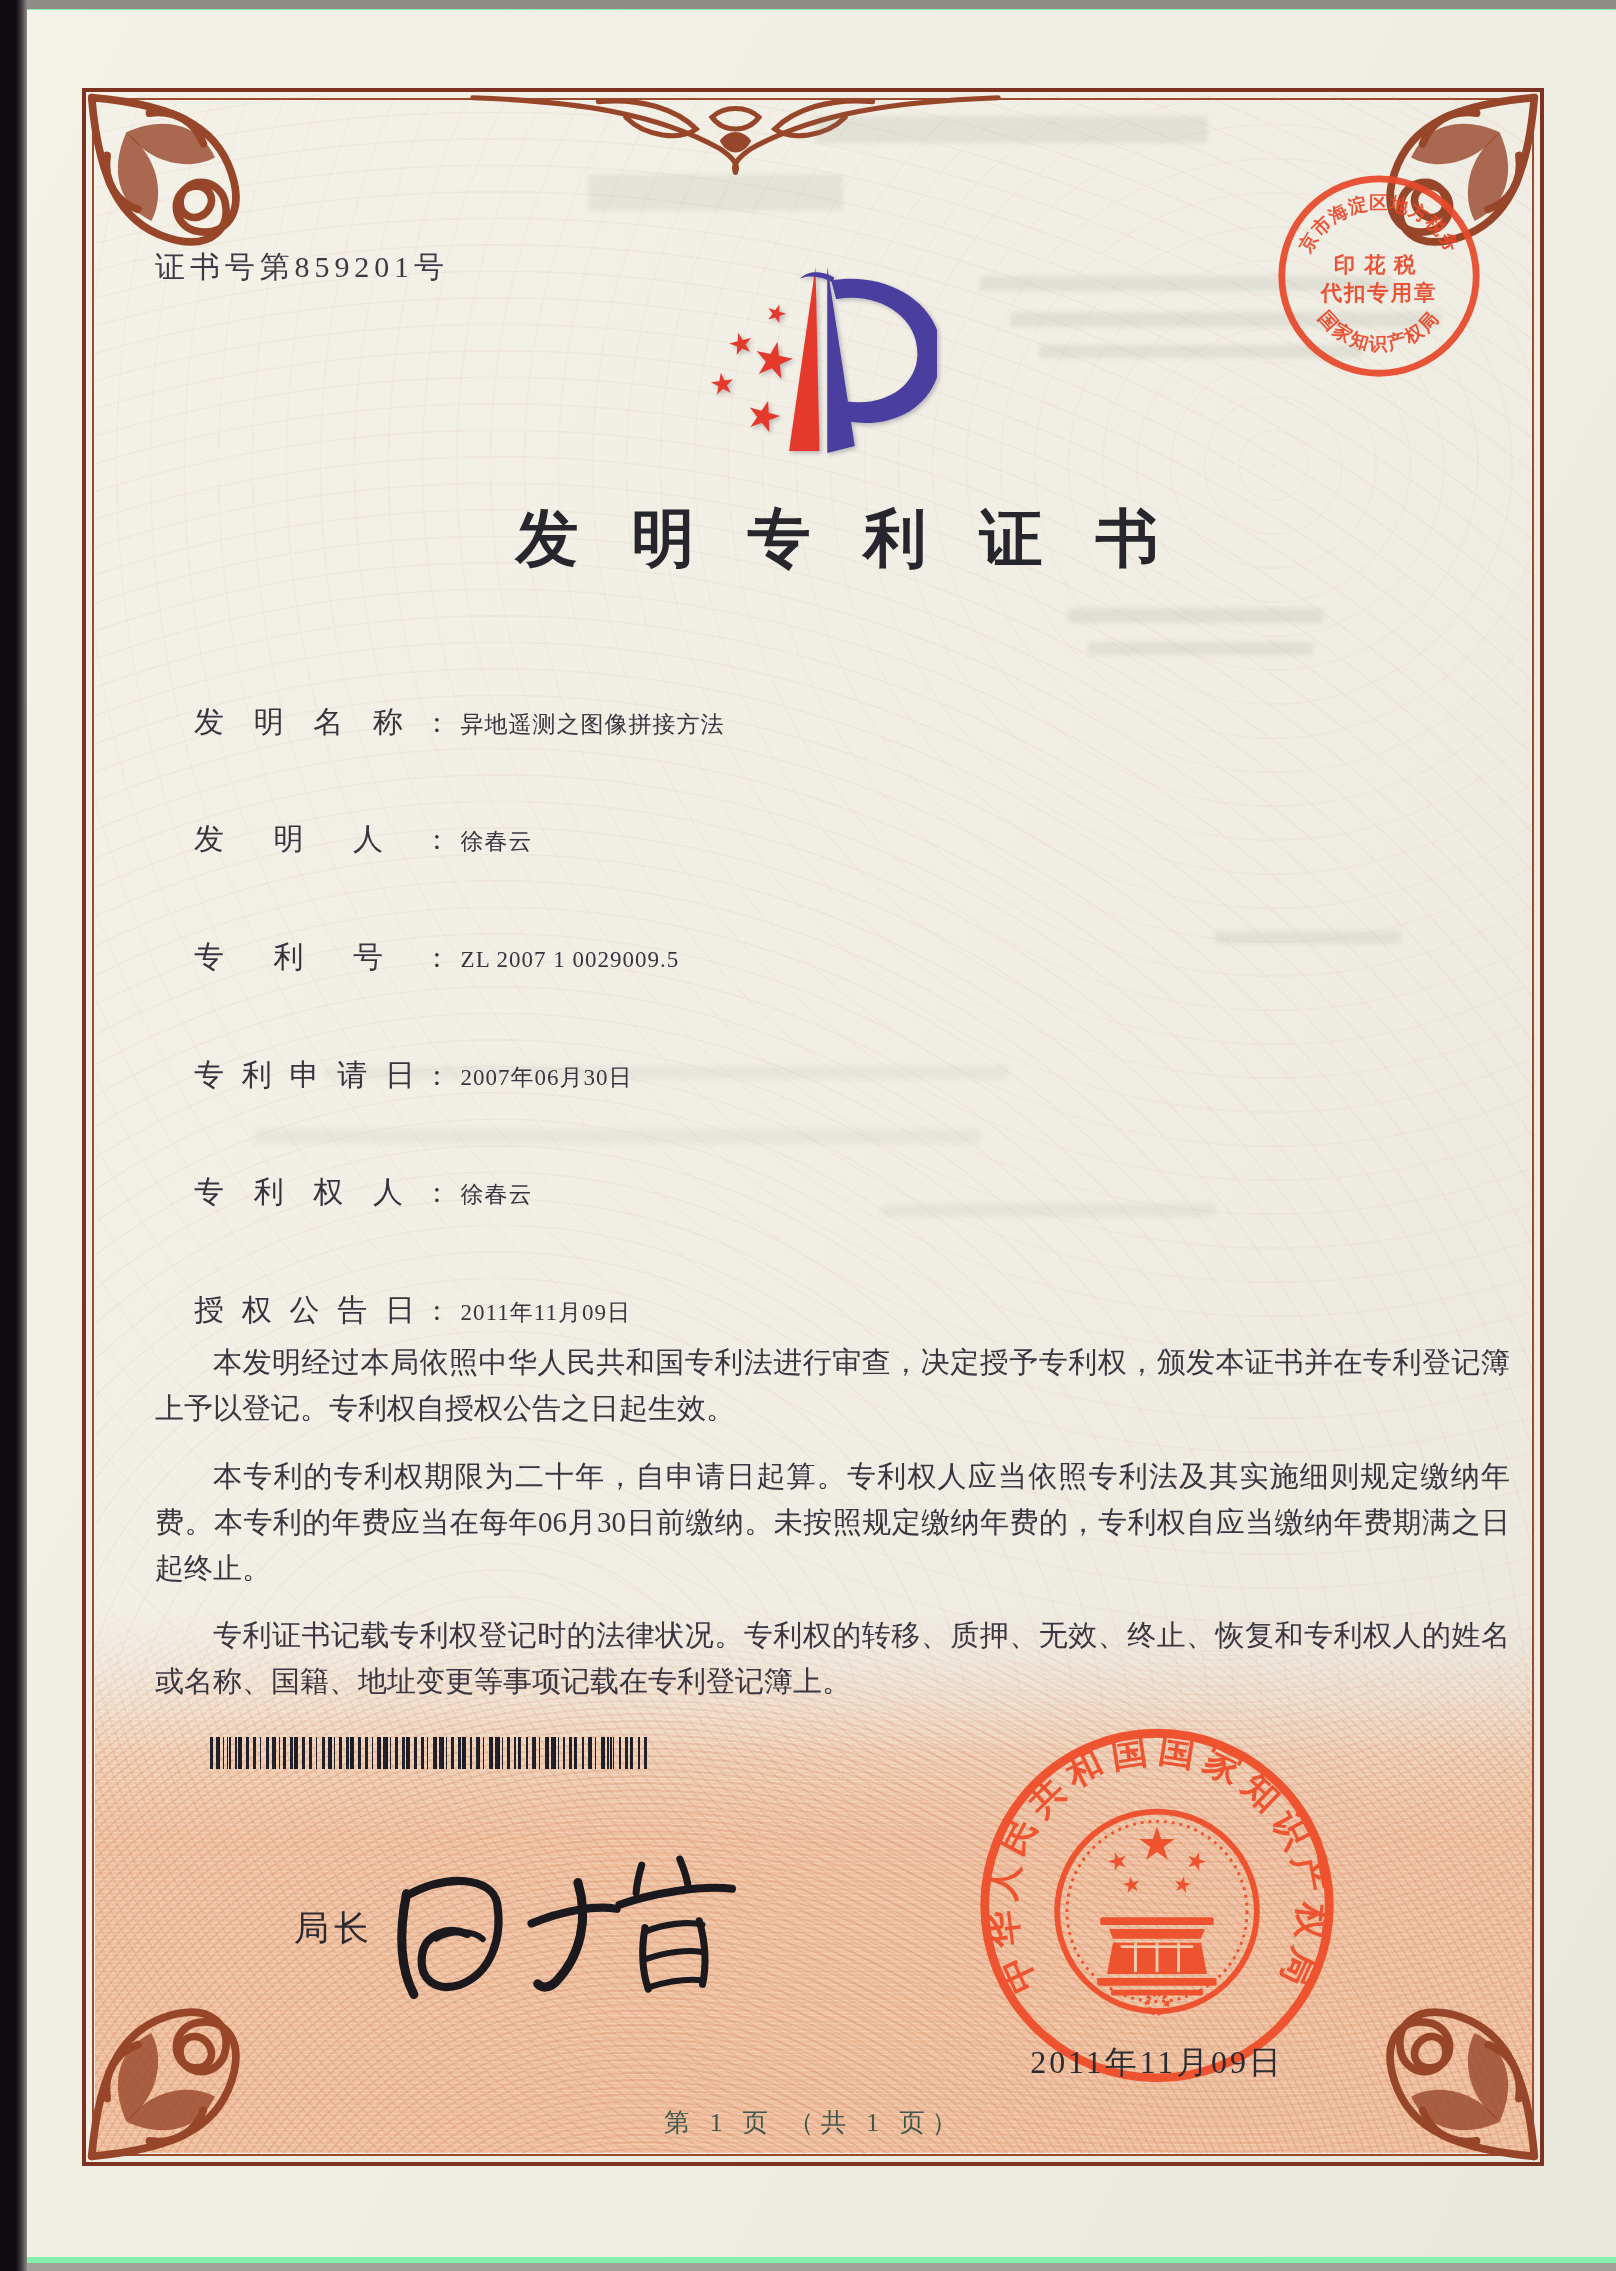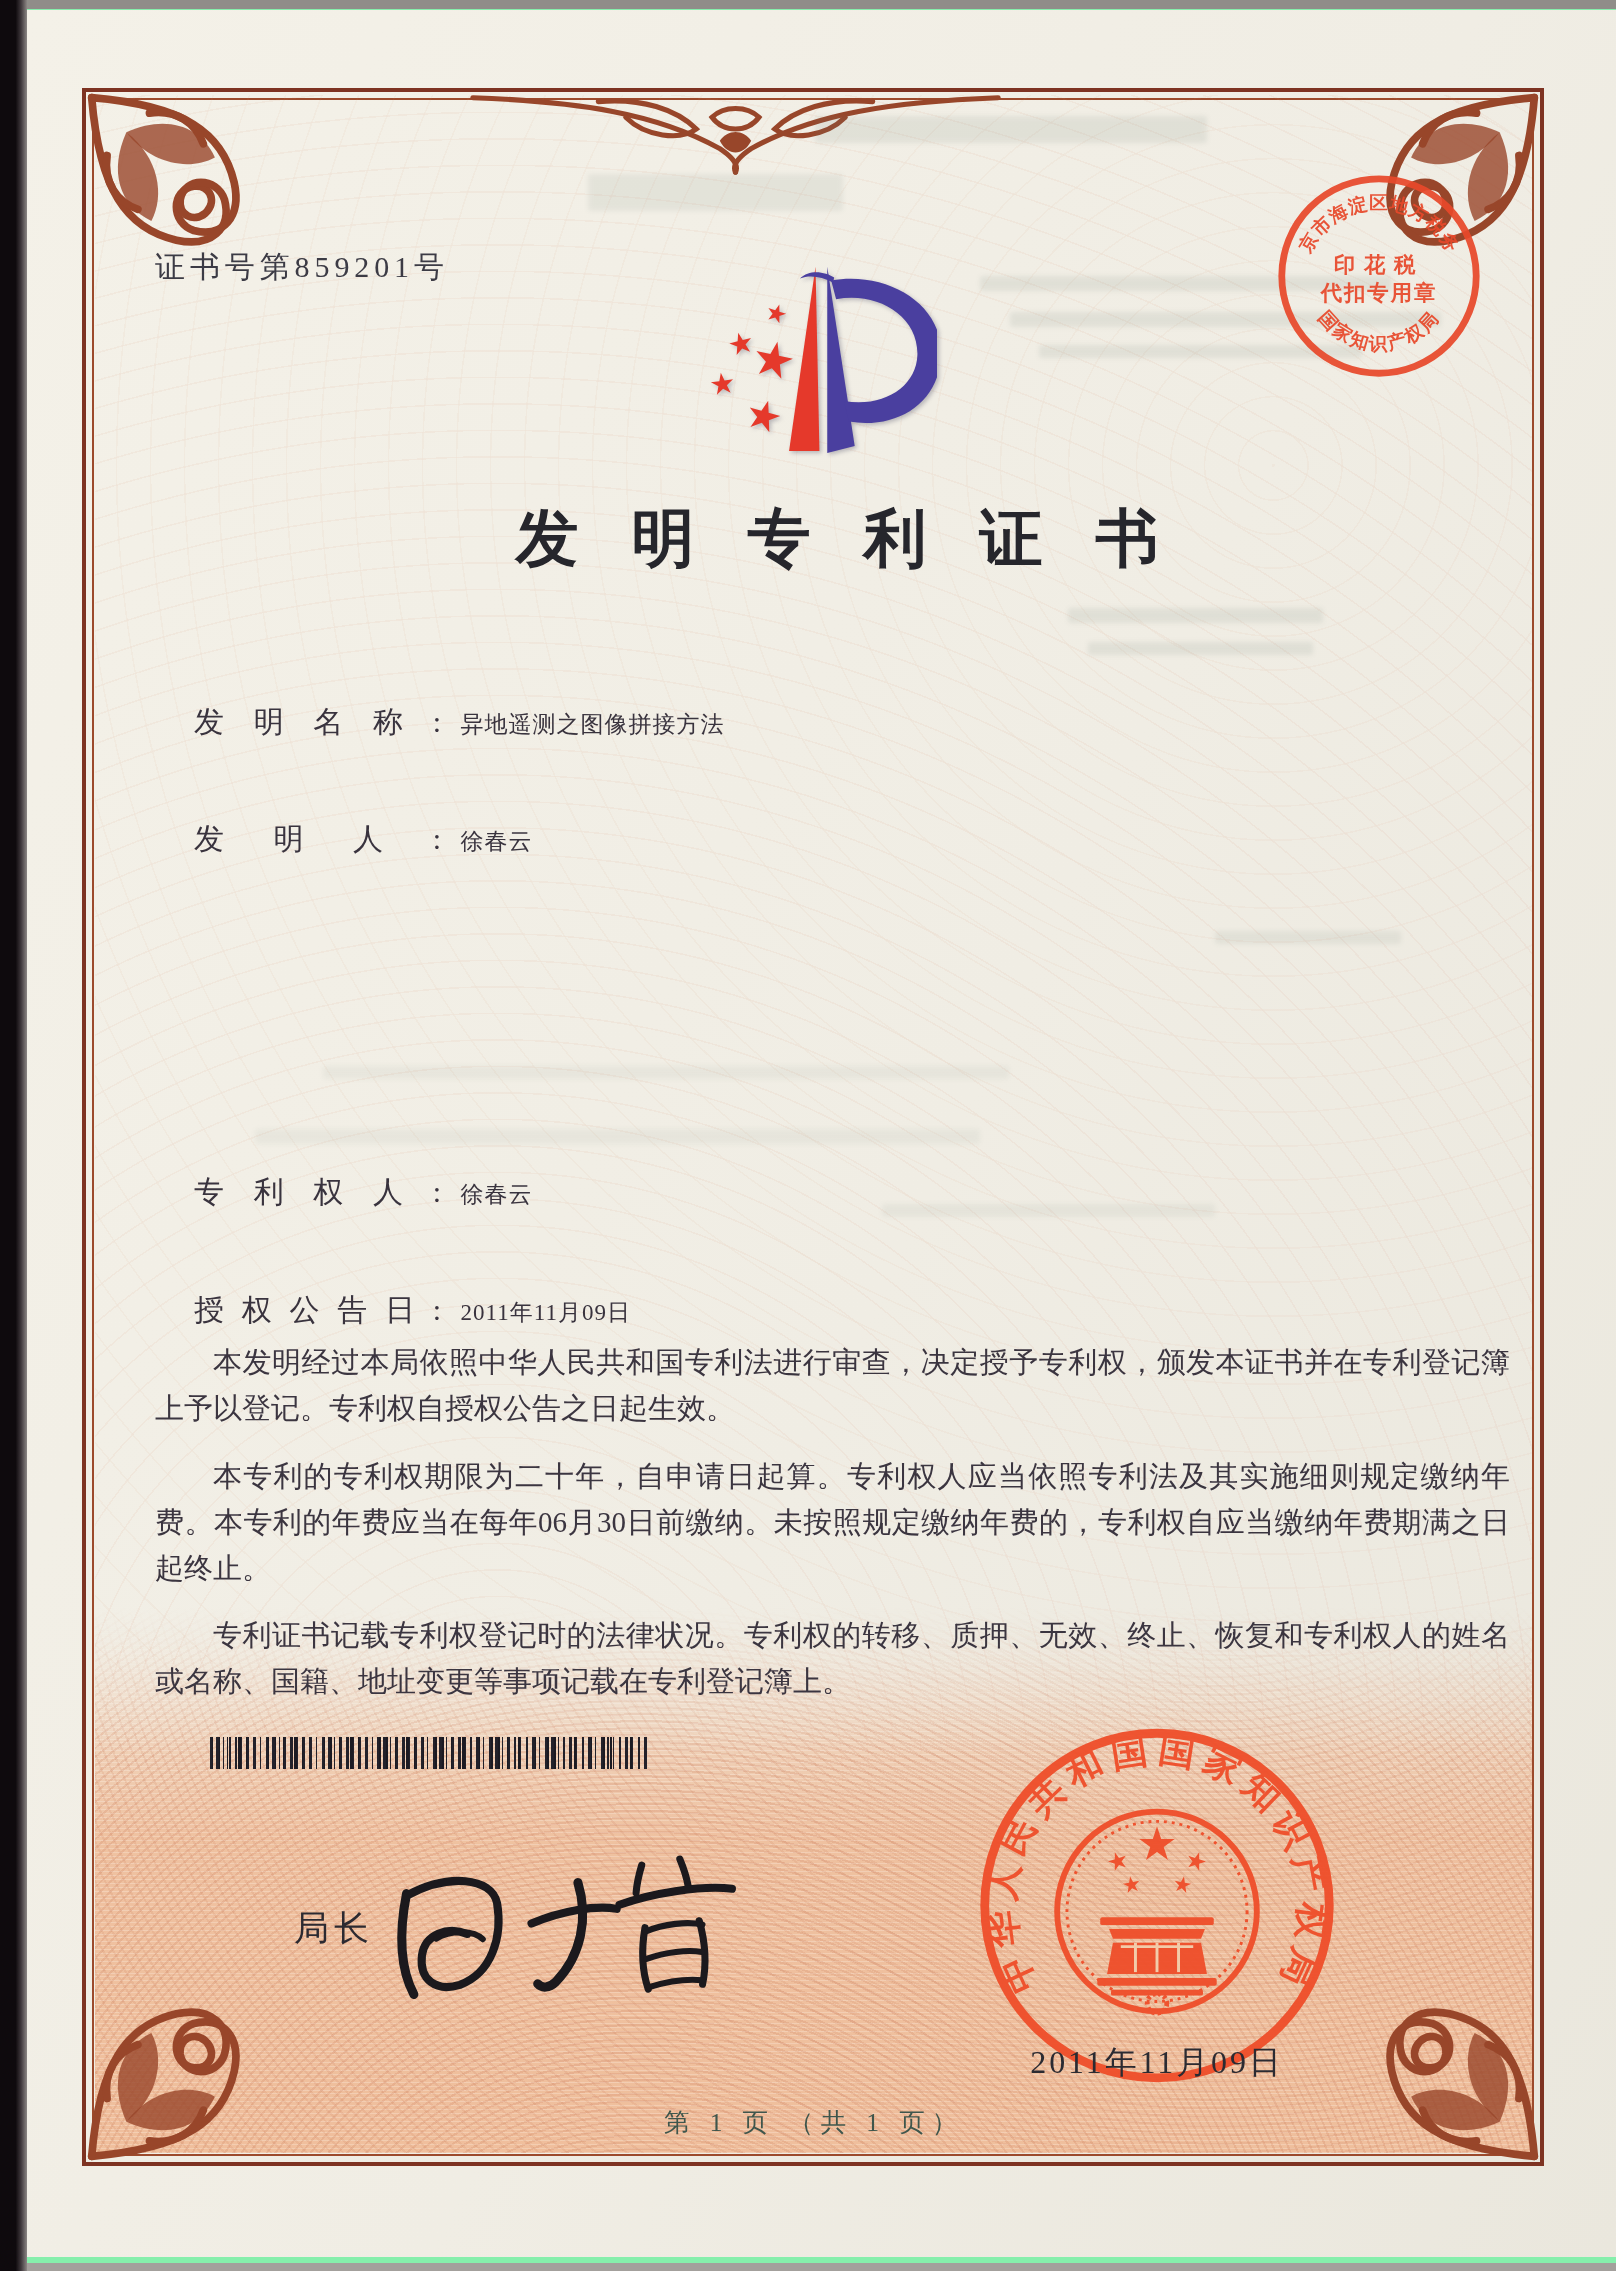--- a/index.html
+++ b/index.html
@@ -168,20 +168,26 @@
     <path d="M140,30 C128,24 116,22 106,26 C116,16 132,19 141,25 Z" fill="#4a3f9f"></path>
   </svg>
 
   <div class="title">发明专利证书</div>
 
   <div class="field-row" style="top:702px">
     <span class="f-label">发明名称:</span><span class="f-value">异地遥测之图像拼接方法</span>
   </div>
   <div class="field-row" style="top:819px">
     <span class="f-label">发明人:</span><span class="f-value">徐春云</span>
+  </div>
+  <div class="field-row" style="top:937px">
+    <span class="f-label">专利号:</span><span class="f-value">ZL 2007 1 0029009.5</span>
+  </div>
+  <div class="field-row" style="top:1055px">
+    <span class="f-label">专利申请日:</span><span class="f-value">2007年06月30日</span>
   </div>
   <div class="field-row" style="top:1172px">
     <span class="f-label">专利权人:</span><span class="f-value">徐春云</span>
   </div>
   <div class="field-row" style="top:1290px">
     <span class="f-label">授权公告日:</span><span class="f-value">2011年11月09日</span>
   </div>
 
   <div class="body-text">
     <p>本发明经过本局依照中华人民共和国专利法进行审查，决定授予专利权，颁发本证书并在专利登记簿上予以登记。专利权自授权公告之日起生效。</p>

